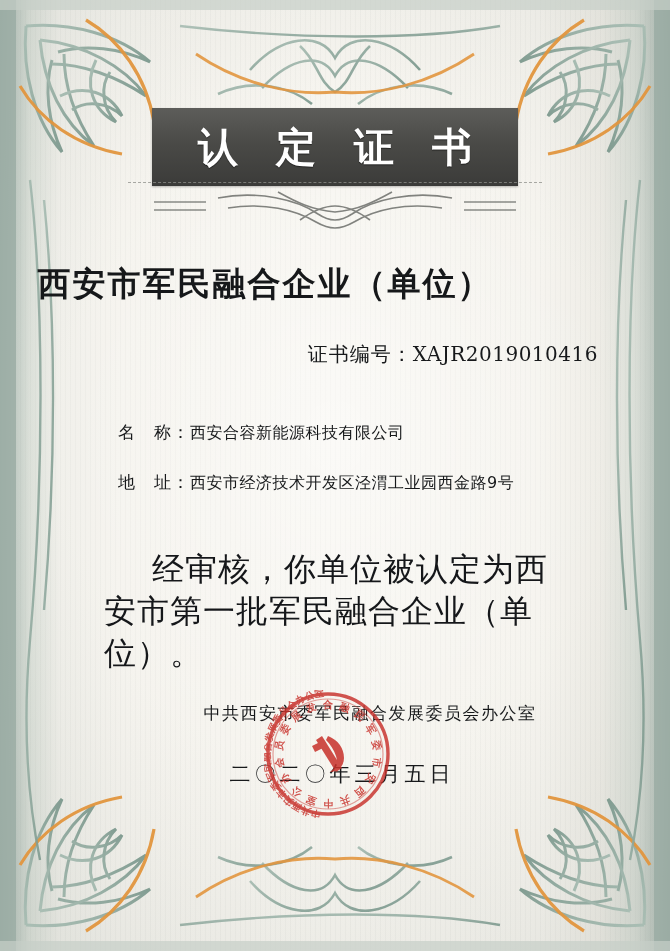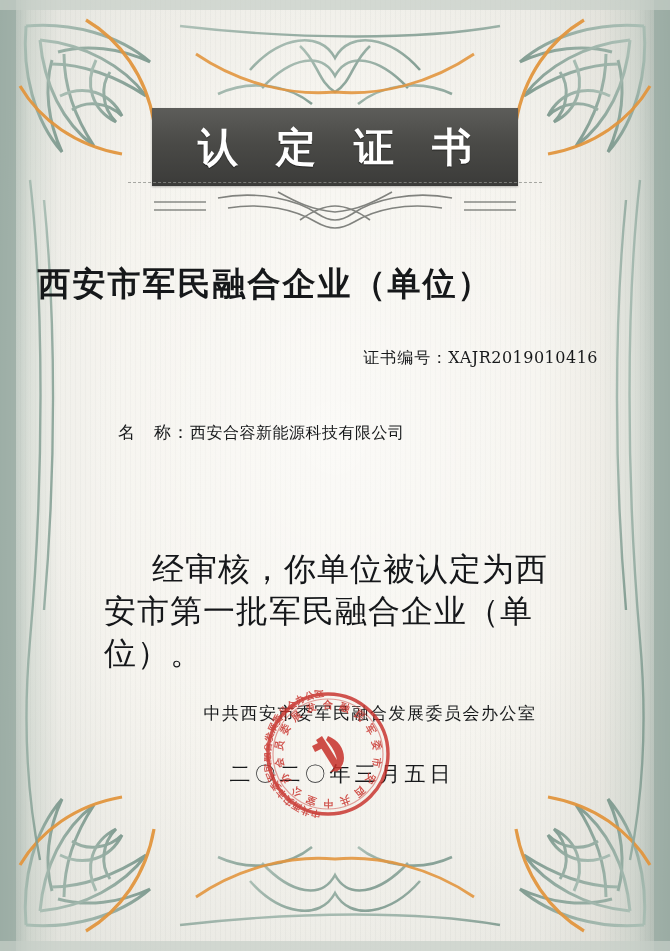--- a/index.html
+++ b/index.html
@@ -131,23 +131,23 @@
     font-weight: bold;
     font-size: 33px;
     letter-spacing: 2px;
     color: #16181a;
   }
 
   
   #cert-number-row {
     position: absolute;
     right: 72px;
-    top: 348px;
-    font-family: "DejaVu Serif", serif;
-    font-size: 16px;
+    top: 341px;
+    font-family: "DejaVu Serif", serif;
+    font-size: 20px;
     color: #17191b;
     letter-spacing: 0.5px;
   }
   #cert-number-row .num-label { letter-spacing: 1px; }
   #cert-number-row .num-value { font-family: "DejaVu Serif", serif; }
 
   
   .field-row {
     position: absolute;
     left: 118px;
@@ -351,20 +351,23 @@
     <div id="main-heading">西安市军民融合企业（单位）</div>
 
     <div id="cert-number-row">
       <span class="num-label">证书编号：</span><span class="num-value">XAJR2019010416</span>
     </div>
 
     <div class="field-row" id="field-name">
       <span class="field-label">名　称：</span><span class="field-value">西安合容新能源科技有限公司</span>
     </div>
 
+    <div class="field-row" id="field-address">
+      <span class="field-label">地　址：</span><span class="field-value">西安市经济技术开发区泾渭工业园西金路9号</span>
+    </div>
 
     <div id="body-text">经审核，你单位被认定为西安市第一批军民融合企业（单位）。</div>
 
     <div id="issuer">中共西安市委军民融合发展委员会办公室</div>
 
     <div id="issue-date">二〇二〇年三月五日</div>
 
     <svg id="seal" viewBox="0 0 128 128">
       <g stroke="#c8322c" fill="none">
         <circle cx="64" cy="64" r="60" stroke-width="3.4" opacity="0.92"></circle>

